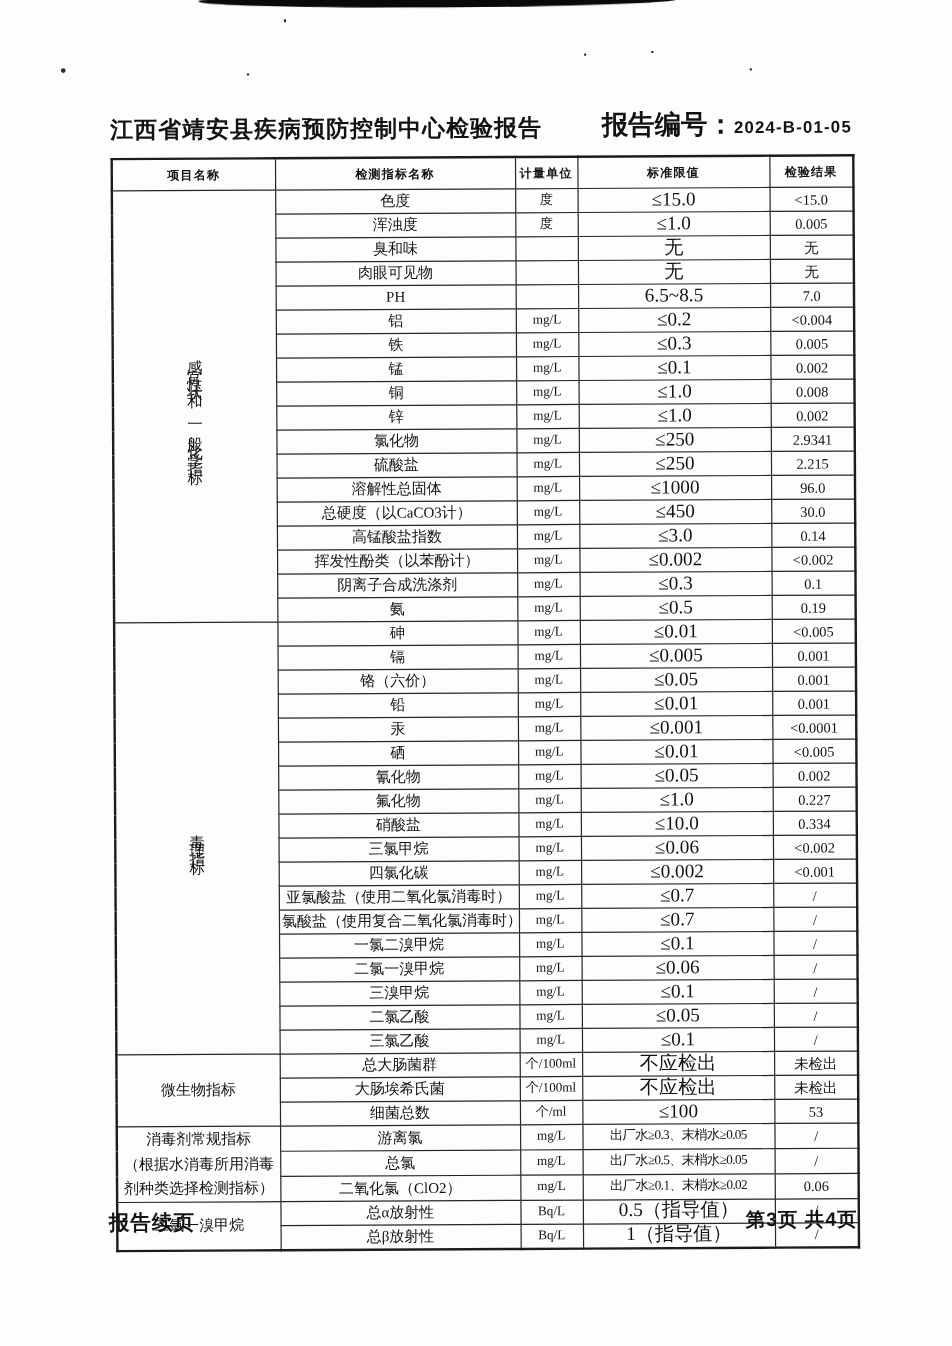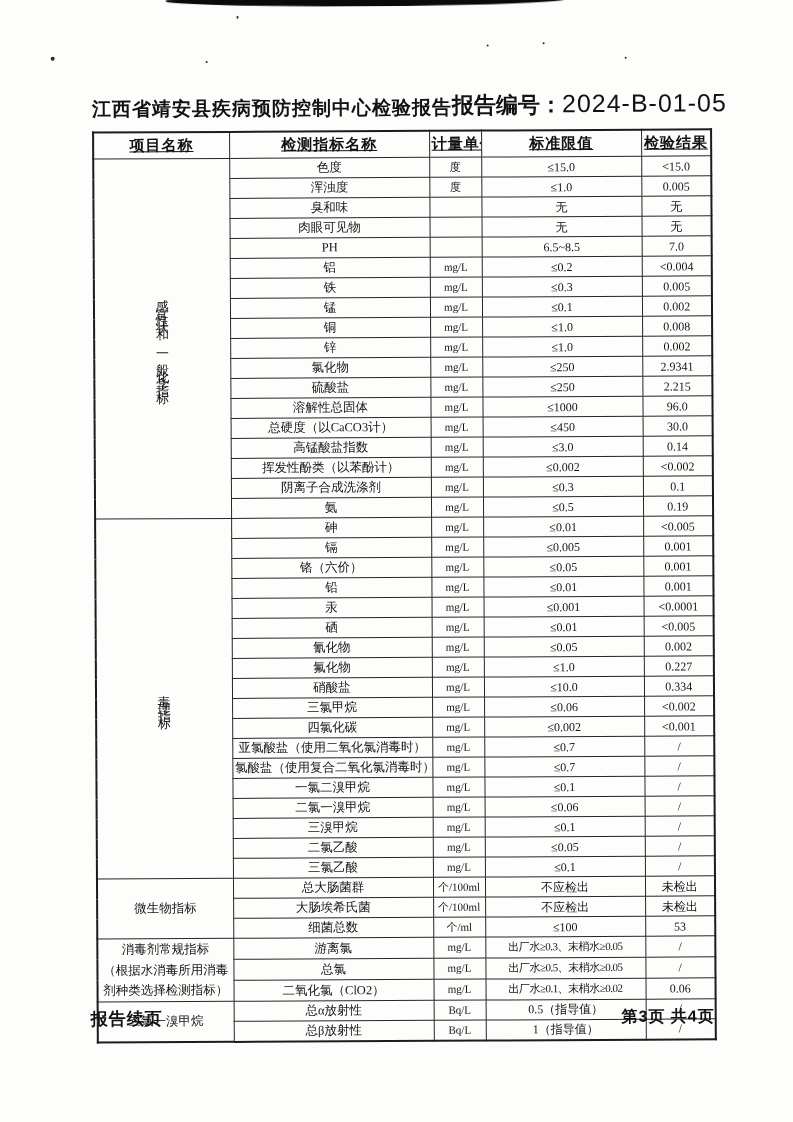--- a/index.html
+++ b/index.html
@@ -21,39 +21,39 @@
   .title-row{
     position:absolute;left:94px;top:90px;width:618px;
     display:flex;justify-content:space-between;align-items:flex-end;
   }
   .doc-title{
     font-family:"Liberation Sans","DejaVu Sans",sans-serif;
     font-weight:bold;font-size:19px;letter-spacing:1px;white-space:nowrap;
   }
   .report-no{white-space:nowrap;font-family:"Liberation Sans","DejaVu Sans",sans-serif;}
   .report-no .lbl{font-weight:bold;font-size:22px;}
-  .report-no .num{font-size:25px;font-weight:400;letter-spacing:1px;}
+  .report-no .num{font-size:14px;font-weight:700;letter-spacing:1px;}
 
   table.results{
     position:absolute;left:94px;top:130px;width:618px;
     border-collapse:collapse;table-layout:fixed;
     border:2px solid #1c1c1c;
   }
   .results th,.results td{
     border:1px solid #262626;
     padding:0 2px;text-align:center;vertical-align:middle;
     overflow:hidden;white-space:nowrap;
   }
   .results thead th{
-    height:25px;font-size:15px;font-weight:bold;letter-spacing:1px;text-decoration:underline;
+    height:25px;font-size:10px;font-weight:bold;letter-spacing:1px;
   }
   .results tbody td{height:19px;font-size:12.5px;line-height:1;}
   .results td.ind{font-size:12.5px;}
   .results td.unit{font-size:11px;font-family:"Liberation Serif","DejaVu Serif",serif;}
-  .results td.limit{font-size:12px;}
+  .results td.limit{font-size:16px;}
   .results td.limit.long{font-size:11px;letter-spacing:-0.5px;margin-top:44px;}
   .results td.res{font-size:12px;}
 
   .results td.sec{vertical-align:middle;font-size:13px;}
   .results td.sec.vert div{
     writing-mode:vertical-rl;text-orientation:upright;
     margin:0 auto;letter-spacing:7px;font-size:13px;white-space:pre;
   }
   .results td.sec .ln{line-height:1.65;font-size:12.5px;}
 

